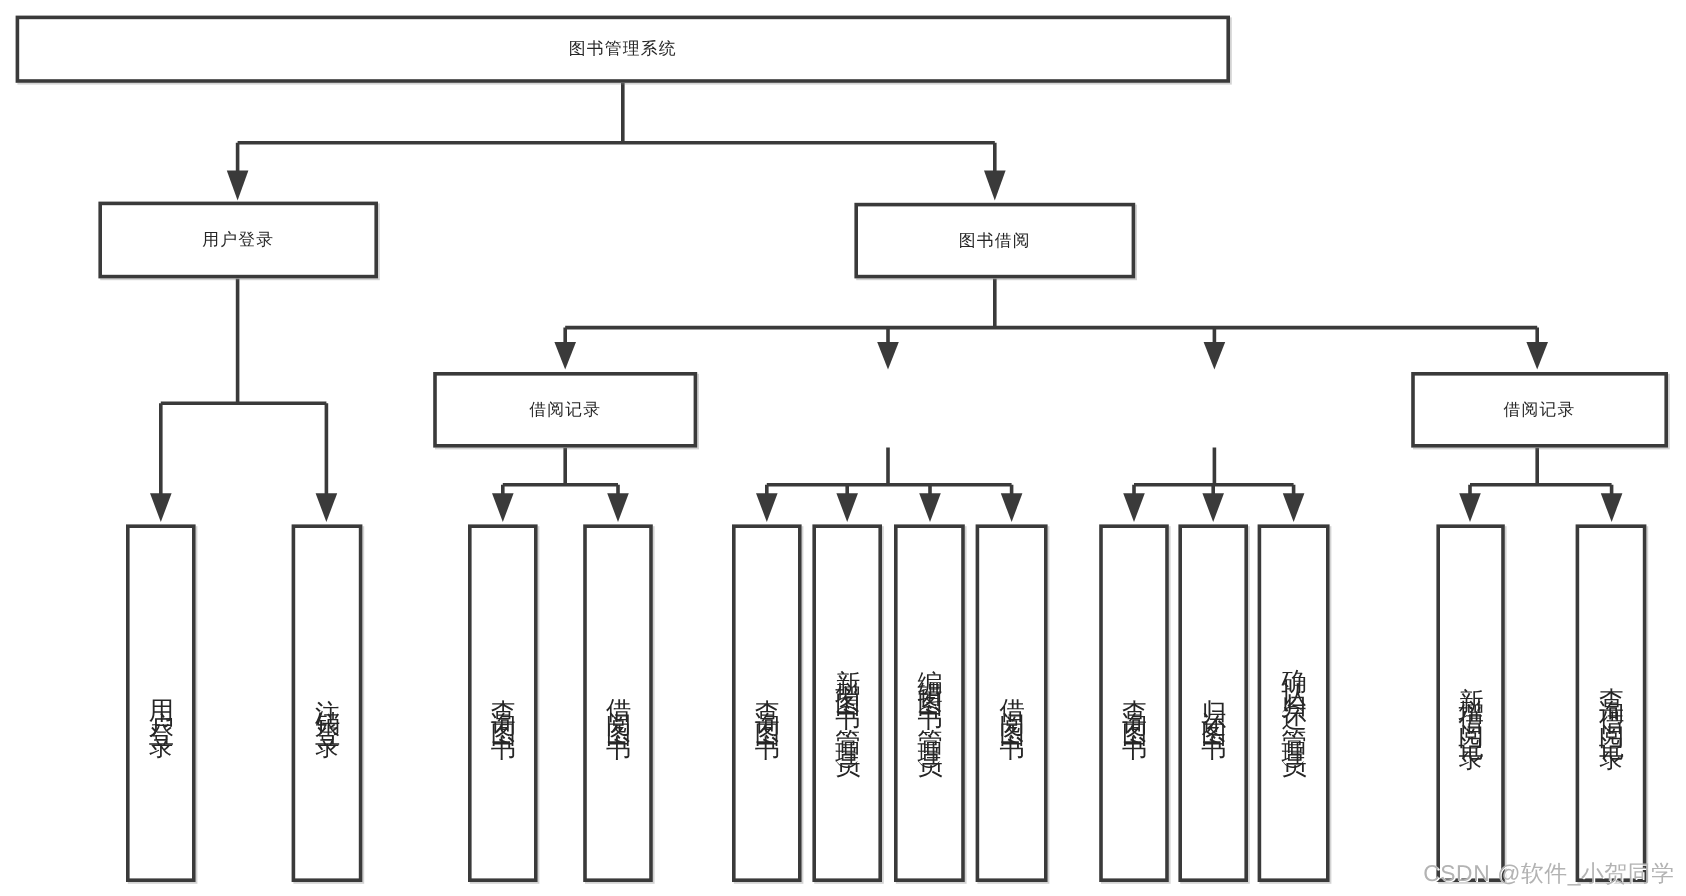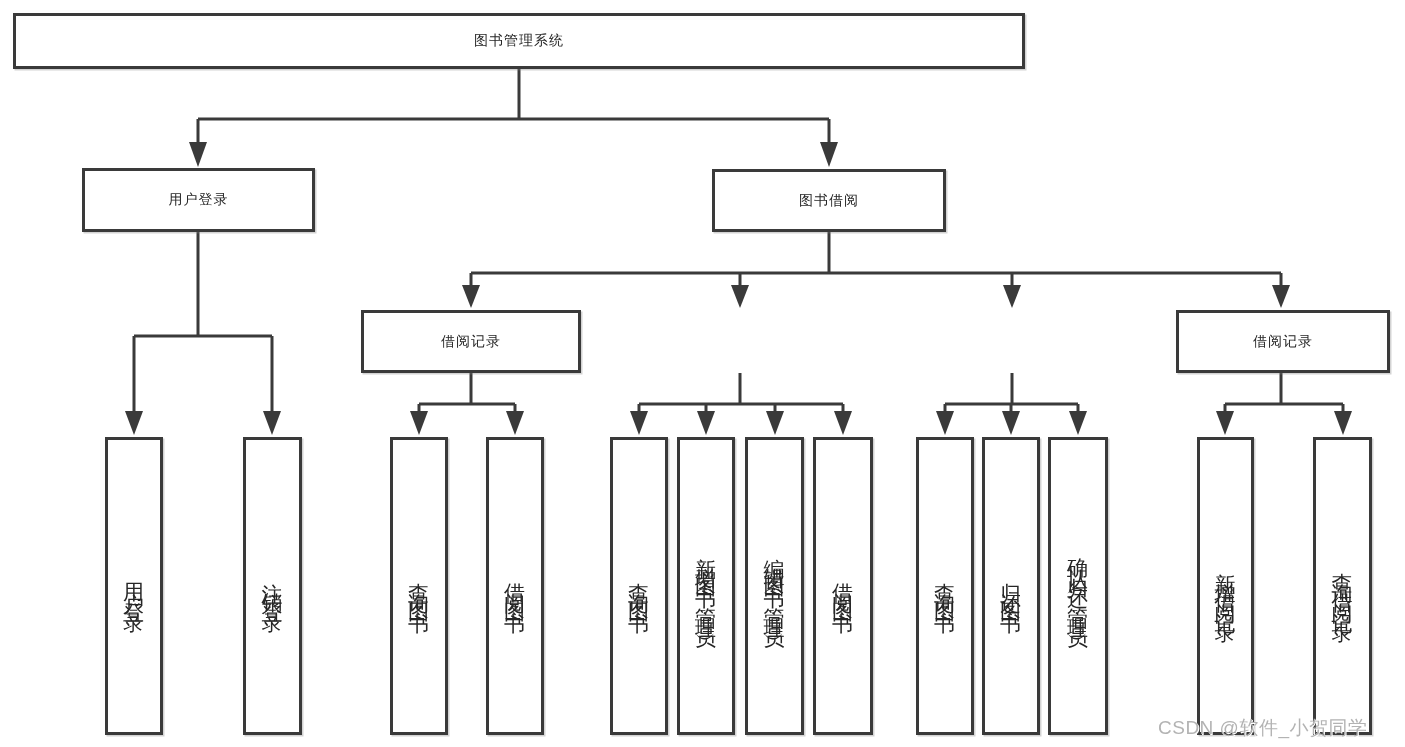--- a/index.html
+++ b/index.html
@@ -31,21 +31,21 @@
     border:3px solid var(--line);background:#fff;
     display:flex;align-items:center;justify-content:center;
     box-shadow:1.5px 1.5px 0 rgba(130,130,130,.35);
   }
   .vbox span{
     writing-mode:vertical-rl;text-orientation:mixed;
     font-size:21px;letter-spacing:10px;color:var(--text);
     white-space:nowrap;line-height:1;
   }
   .watermark{
-    position:absolute;left:1158px;top:715px;
+    position:absolute;left:1186px;top:715px;
     font-size:19px;color:var(--wm);letter-spacing:.5px;
     text-shadow:1px 1px 0 #fff;z-index:5;white-space:nowrap;text-align:center;
   }
 </style>
 </head>
 <body>
 
 <div class="canvas">
 
   <svg class="wires" viewBox="0 0 1405 747">

